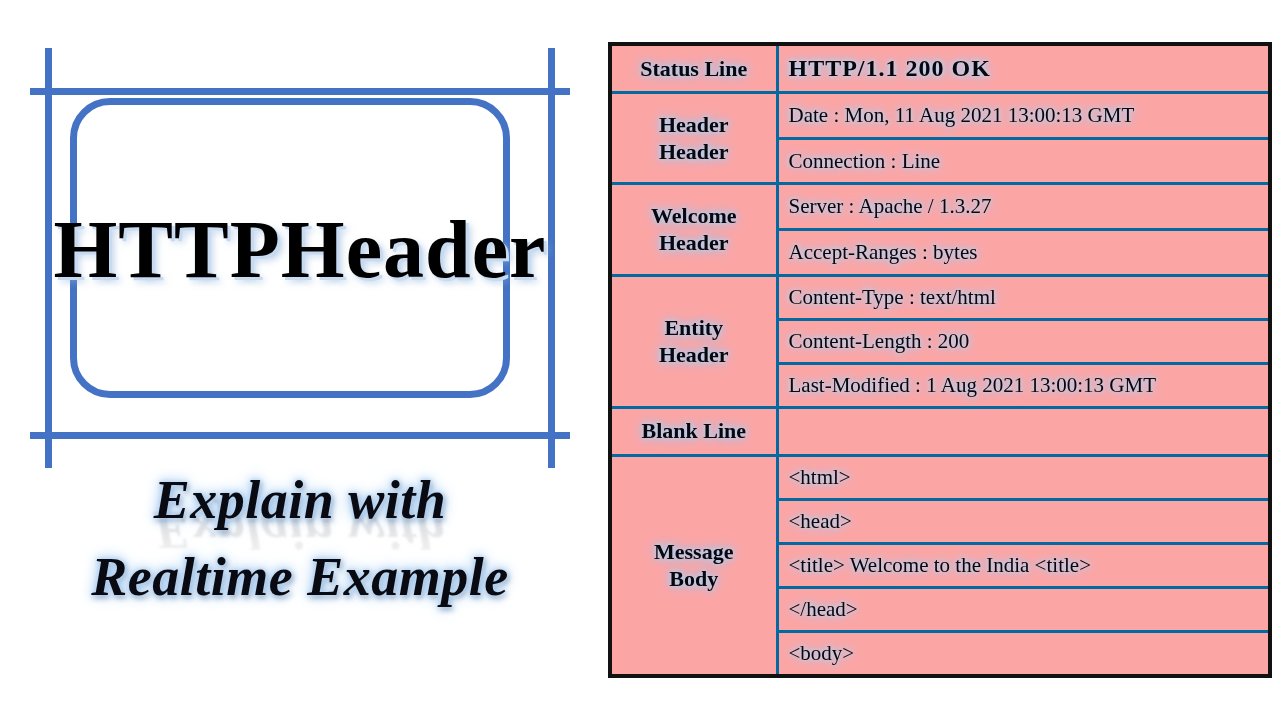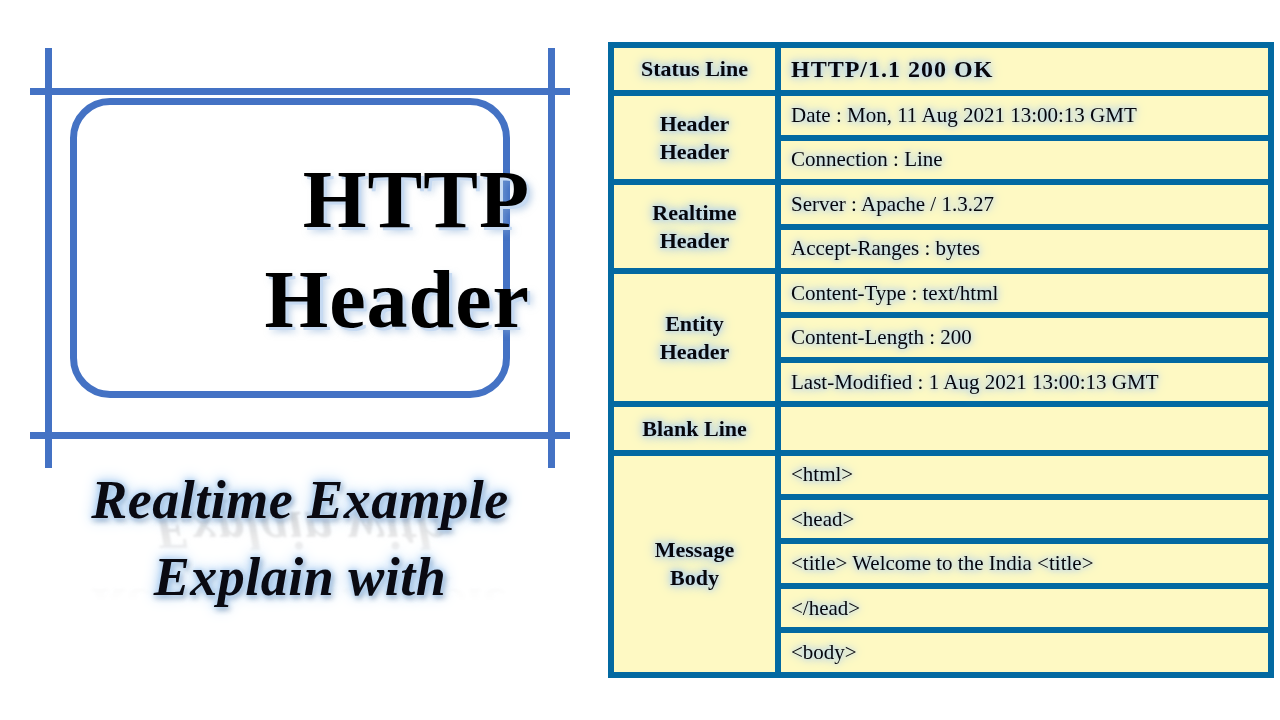--- a/index.html
+++ b/index.html
@@ -57,22 +57,22 @@
   #bar-v-left   { left: 15px;  top: 10px;  height: 420px; }
   #bar-v-right  { left: 518px; top: 10px;  height: 420px; }
 
   #headline-wrap {
     position: absolute;
     left: 70px;
     top: 100px;
     width: 460px;
     height: 300px;
     display: flex;
-    flex-direction: column;
-    align-items: flex-end;
+    flex-direction: row;
+    align-items: center;
     justify-content: center;
   }
   .headline-line {
     font-family: "Liberation Serif", serif;
     font-weight: bold;
     font-size: 82px;
     line-height: 1.22;
     color: #000000;
     text-shadow: 3px 3px 0 #c6daf2, 5px 5px 7px rgba(140,175,215,0.55);
     letter-spacing: 1px;
@@ -125,24 +125,24 @@
     height: 636px;
   }
   table#http-table {
     border-collapse: collapse;
     width: 660px;
     height: 636px;
     table-layout: fixed;
     border: 4px solid #111111;
   }
   table#http-table td {
-    border: 6px solid #0369a1;
+    border: 3px solid #0369a1;
     padding: 0 10px;
     vertical-align: middle;
-    background: #fef9c3;
+    background: #fca5a5;
   }
   col.label-col { width: 167px; }
   col.value-col { width: 493px; }
 
   .label-cell {
     text-align: center;
     font-family: "Liberation Serif", serif;
     font-weight: bold;
     font-size: 22px;
     line-height: 1.25;
@@ -182,22 +182,22 @@
     <div class="headline-line">HTTP</div>
     <div class="headline-line">Header</div>
   </div>
 
   <div id="tagline-reflection" aria-hidden="true">
     <div class="tagline-line">Realtime Example</div>
     <div class="tagline-line">Explain with</div>
   </div>
 
   <div id="tagline-wrap">
+    <div class="tagline-line">Explain with</div>
     <div class="tagline-line">Realtime Example</div>
-    <div class="tagline-line">Explain with</div>
   </div>
 
 </div>
 
 <div id="table-panel">
   <table id="http-table">
     <colgroup>
       <col class="label-col">
       <col class="value-col">
     </colgroup>
@@ -213,21 +213,21 @@
             <div>Header</div>
             <div>Header</div>
           </td>
           <td class="value-cell">Date : Mon, 11 Aug 2021 13:00:13 GMT</td>
         </tr>
         <tr>
           <td class="value-cell">Connection : Line</td>
         </tr>
         <tr>
           <td class="label-cell" rowspan="2">
-            <div>Realtime</div>
+            <div>Welcome</div>
             <div>Header</div>
           </td>
           <td class="value-cell">Server : Apache / 1.3.27</td>
         </tr>
         <tr>
           <td class="value-cell">Accept-Ranges : bytes</td>
         </tr>
         <tr>
           <td class="label-cell" rowspan="3">
             <div>Entity</div>

